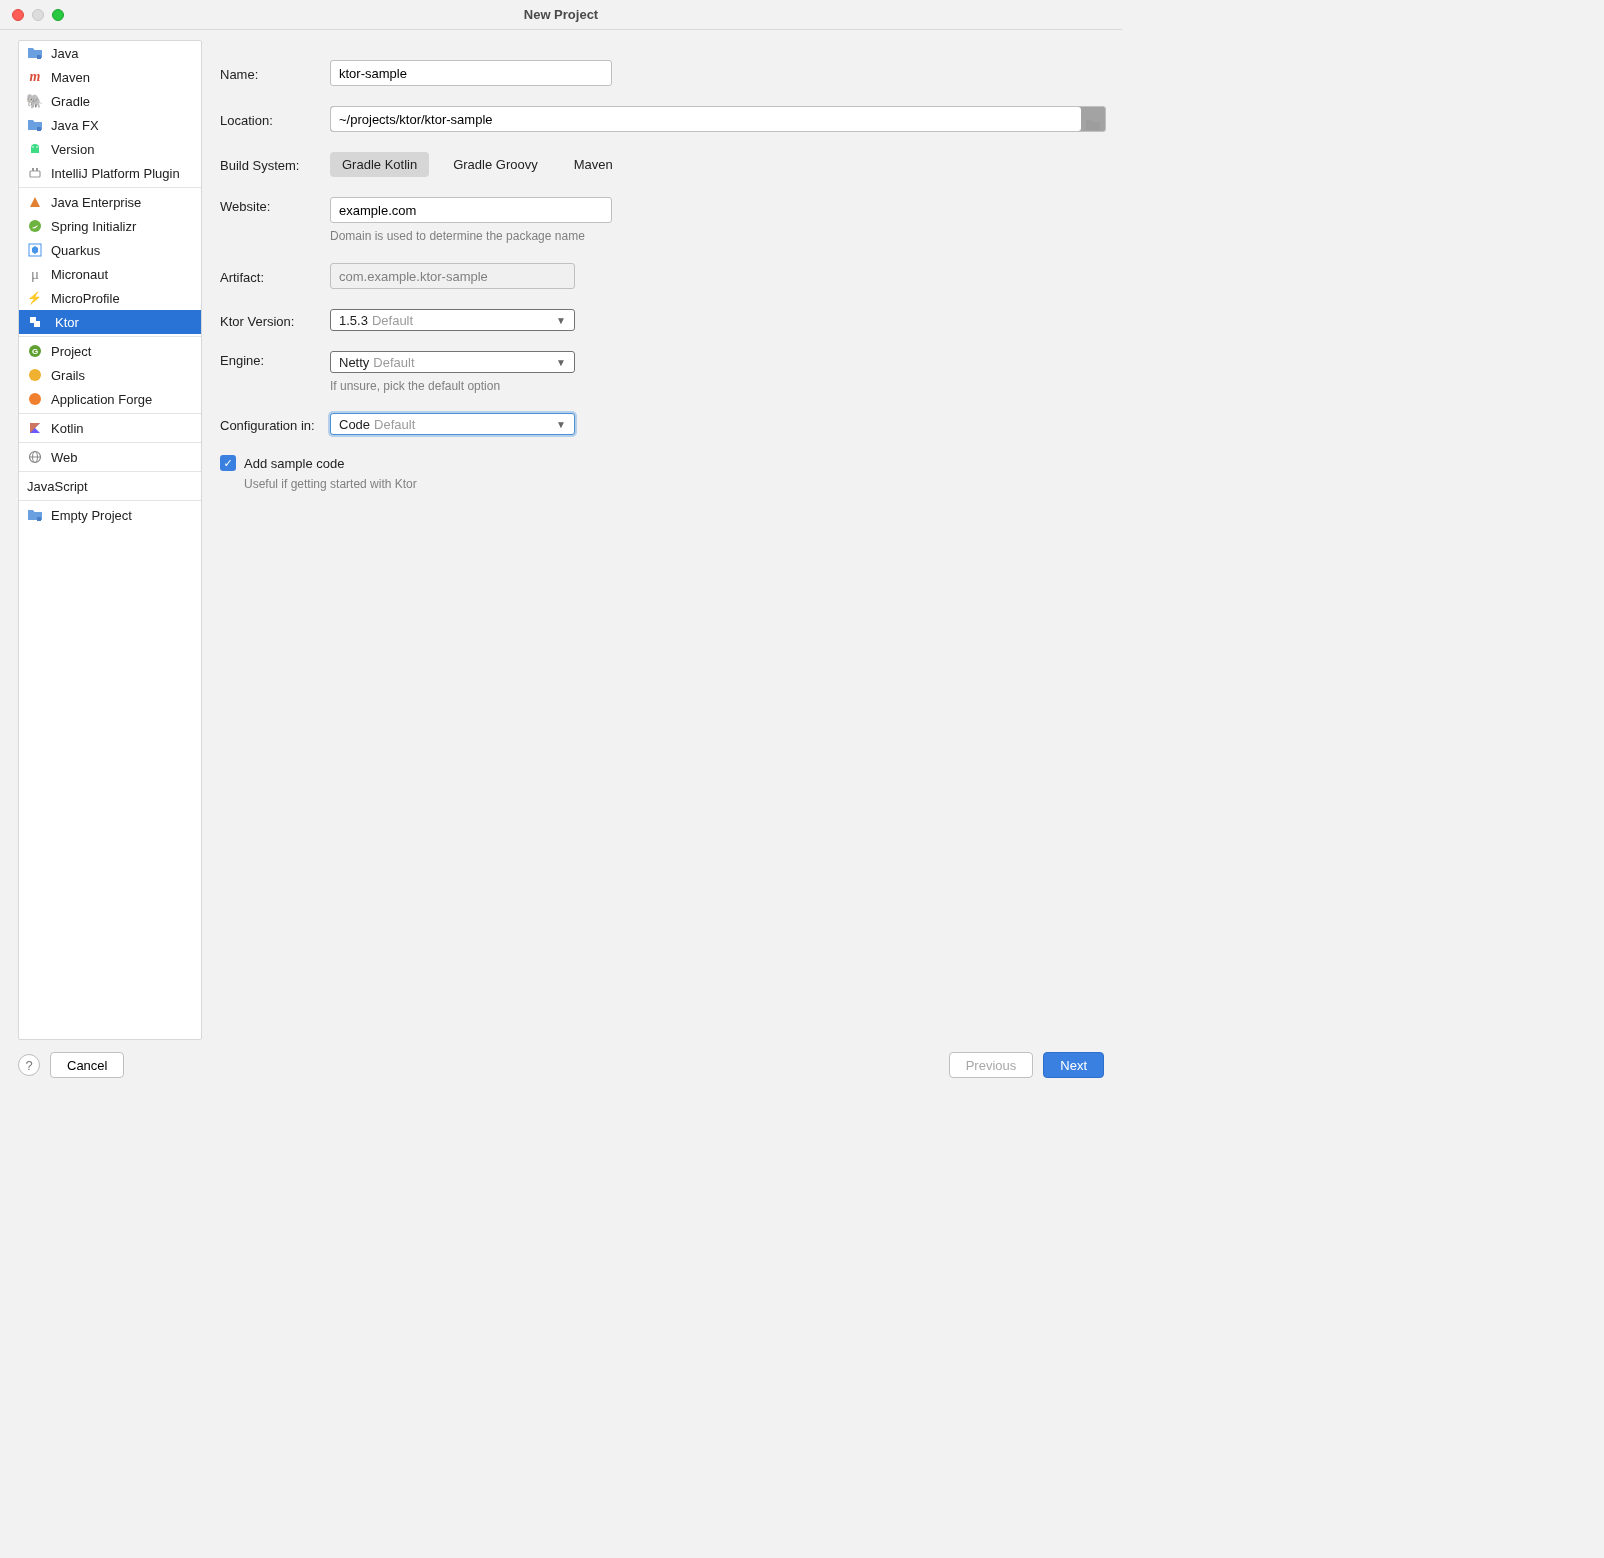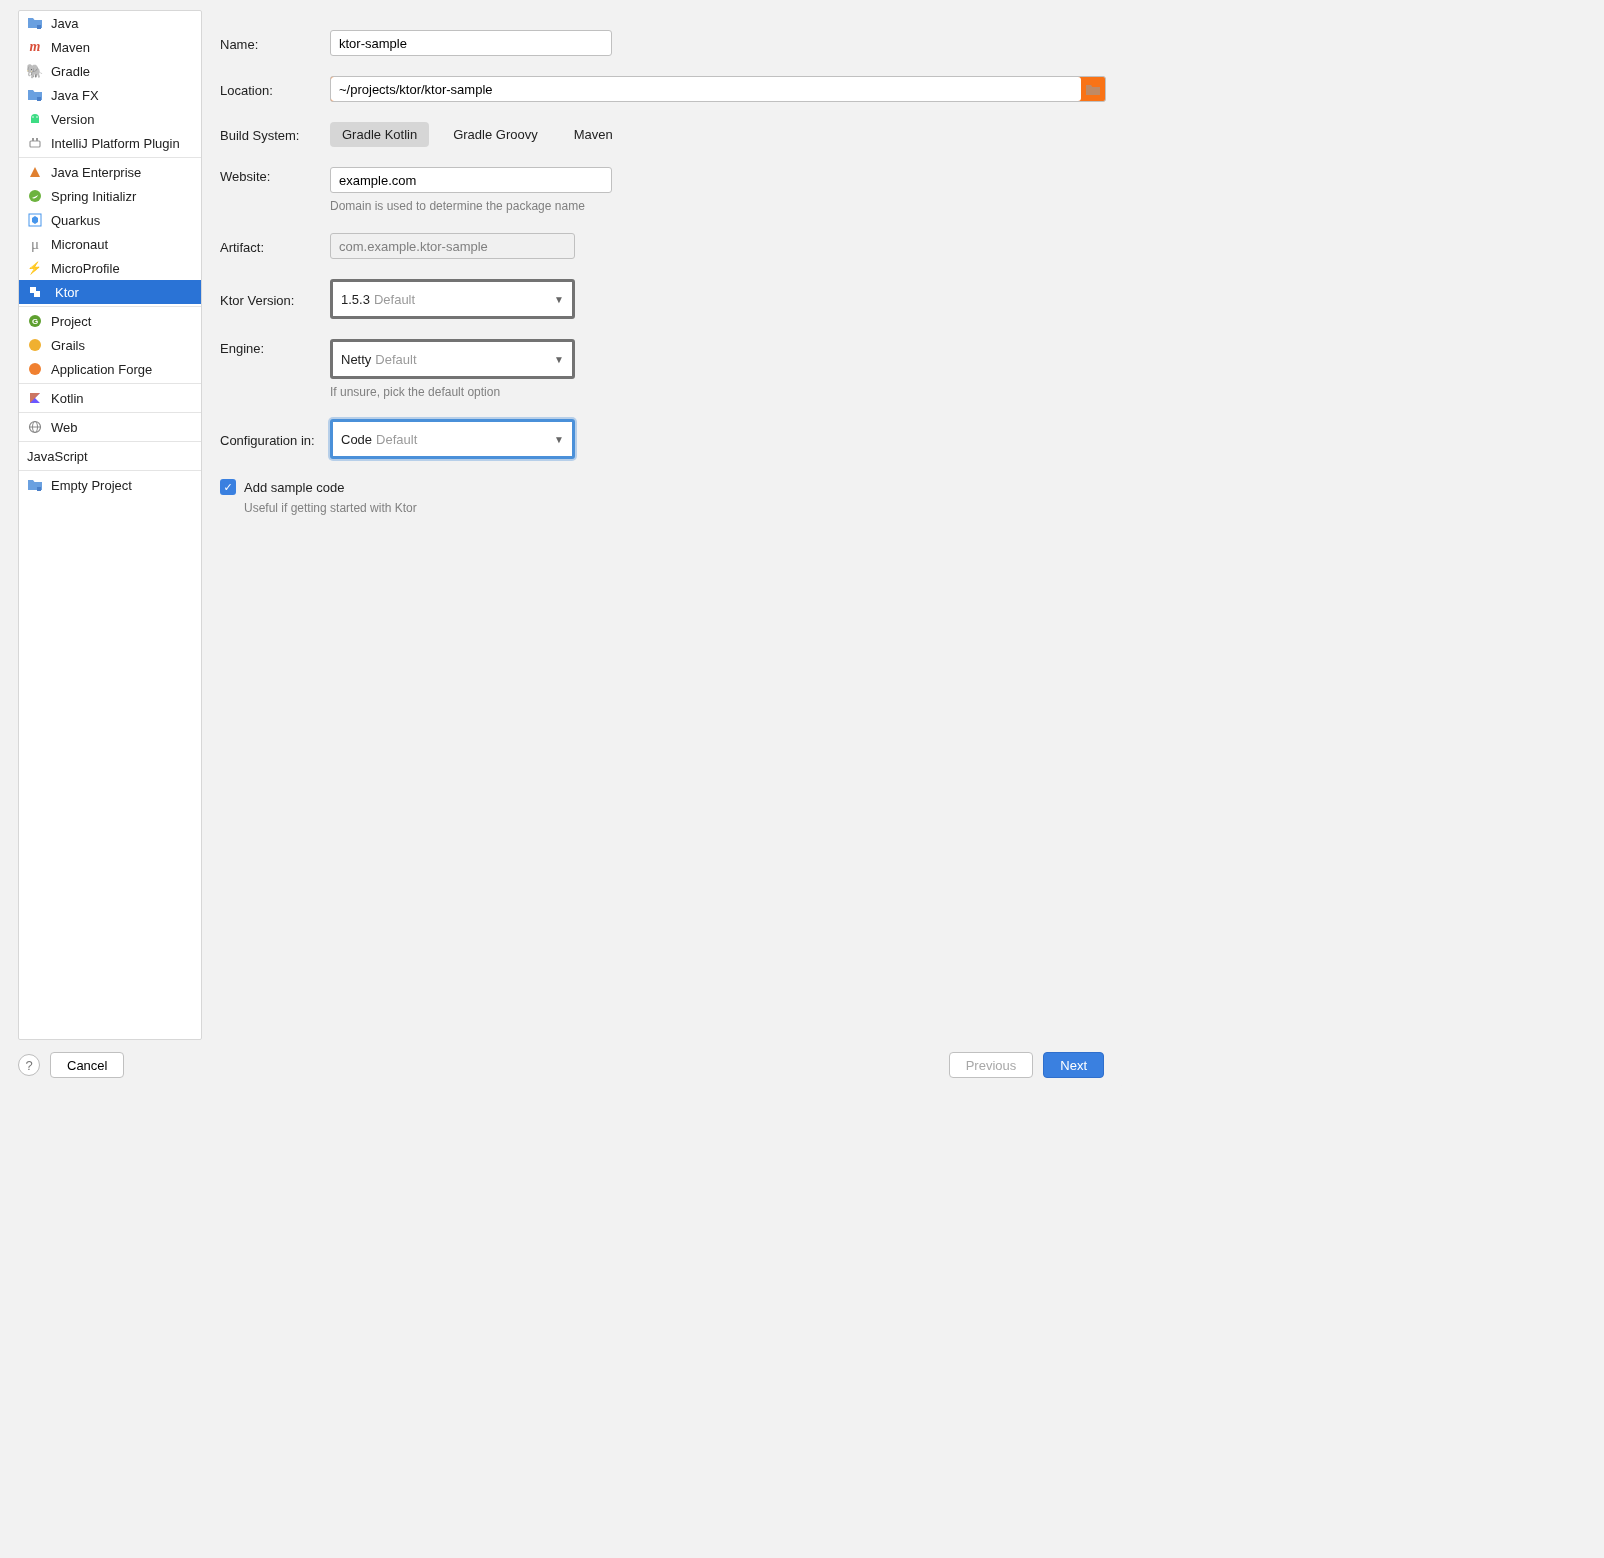--- a/index.html
+++ b/index.html
@@ -96,38 +96,38 @@
 input[type=text], .readonly {
   height: 26px;
   border: 1px solid #c0c0c0;
   border-radius: 3px;
   padding: 0 8px;
   font-size: 13px;
   background: #fff;
 }
 input[type=text] { width: 282px; }
 .readonly { background: #f0f0f0; color: #808080; width: 245px; display:flex; align-items:center; }
-.loc-wrap { display:flex; width:100%; align-items:center; border: 1px solid #c0c0c0; border-radius: 3px; background:#f97316; height:26px; }
+.loc-wrap { display:flex; width:100%; align-items:flex-end; border: 1px solid #c0c0c0; border-radius: 3px; background:#a3a3a3; height:26px; }
 .loc-wrap input { border:none; flex:1; height:24px; padding:0 8px; outline:none; }
 .loc-icon { width: 24px; display:flex; align-items:center; justify-content:center; color:#9a9a9a; }
 
 .seg { display: flex; gap: 12px; }
 .seg-btn {
   padding: 5px 12px;
   border-radius: 4px;
   font-size: 13px;
   cursor: pointer;
   text-align: right;
 }
 .seg-btn.sel { background: #d6d6d6; }
 
 .select {
   width: 245px;
-  height: 40px;
-  border: 3px solid #737373;
+  height: 22px;
+  border: 1px solid #737373;
   border-radius: 3px;
   background: #fff;
   display: flex;
   align-items: center;
   padding: 0 8px;
   font-size: 13px;
   position: relative;
 }
 .select.focused { border-color: #4a90d9; box-shadow: 0 0 0 2px rgba(74,144,217,0.35); }
 .select .default { color: #9a9a9a; margin-left: 4px; }
@@ -165,20 +165,28 @@
   cursor: pointer;
 }
 .btn.primary { background: #3a80e0; border-color:#2f6fcc; color:#fff; }
 .btn.disabled { color:#a8a8a8; }
 .spacer { flex:1; }
 </style>
 </head>
 <body>
 
 <div class="window">
+  <div class="titlebar">
+    <div class="traffic-lights">
+      <div class="tl red"></div>
+      <div class="tl grey"></div>
+      <div class="tl green"></div>
+    </div>
+    <div class="title">New Project</div>
+  </div>
 
   <div class="body">
     <div class="sidebar" id="sidebar">
         <div class="sb-item">
           <span class="sb-icon">
             <svg width="16" height="14" viewBox="0 0 16 14">
               <path fill="#6aa0e0" d="M1 2h5l1.5 2H15v8H1z"></path>
               <rect x="10" y="9" width="4" height="4" fill="#4a7fc8"></rect>
             </svg>
           </span>

